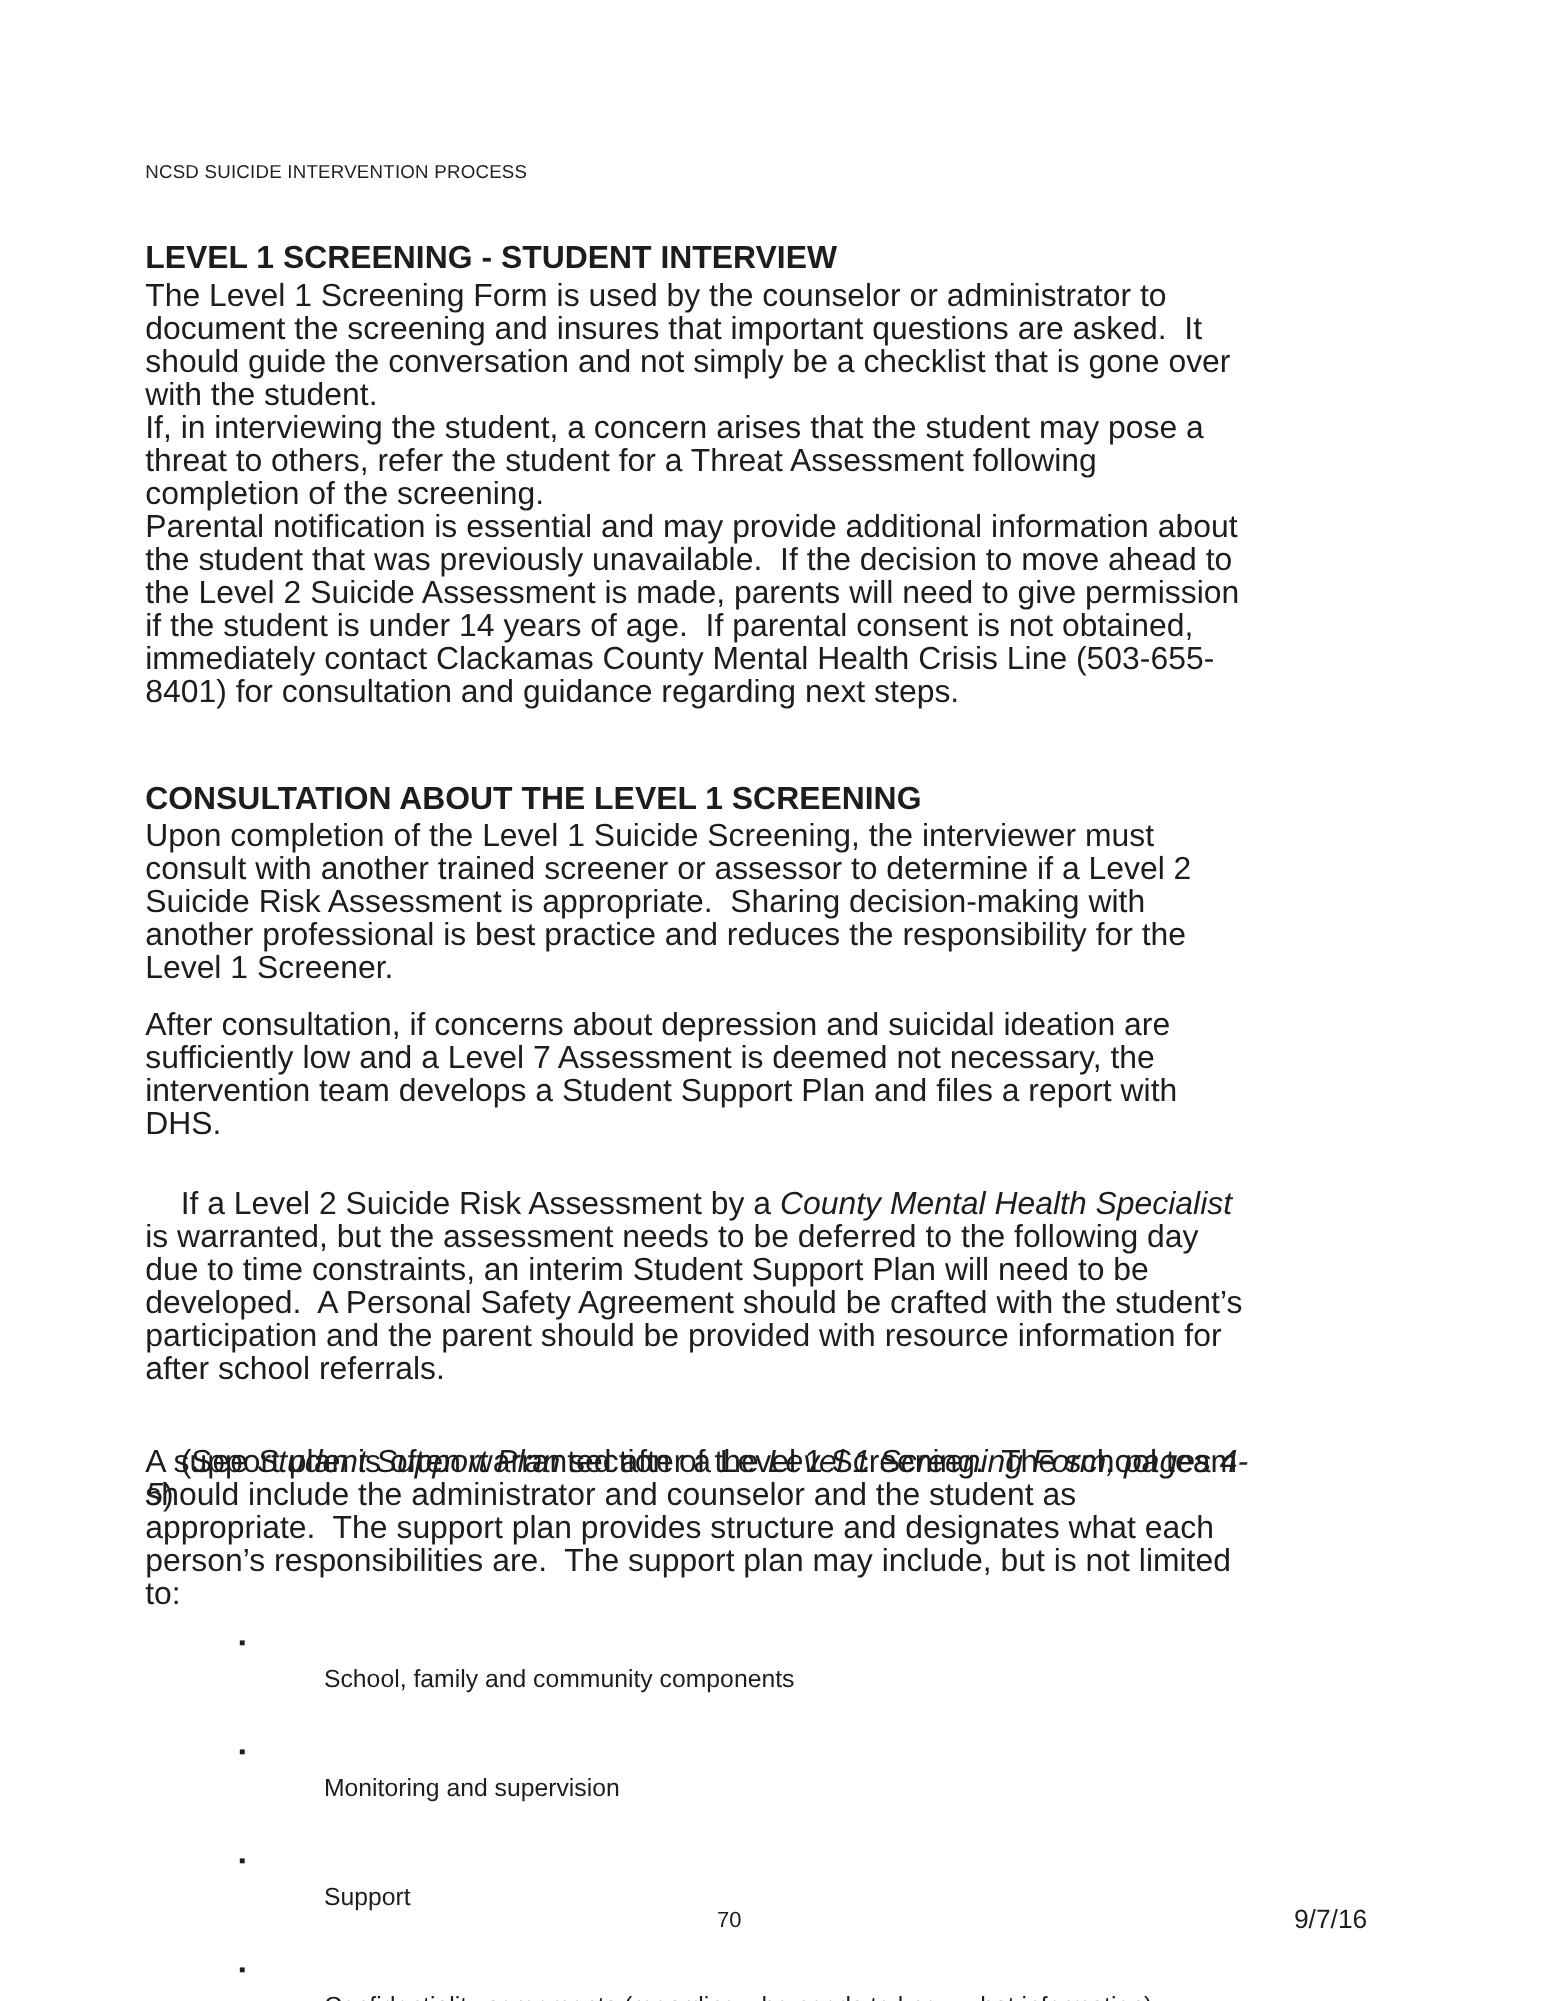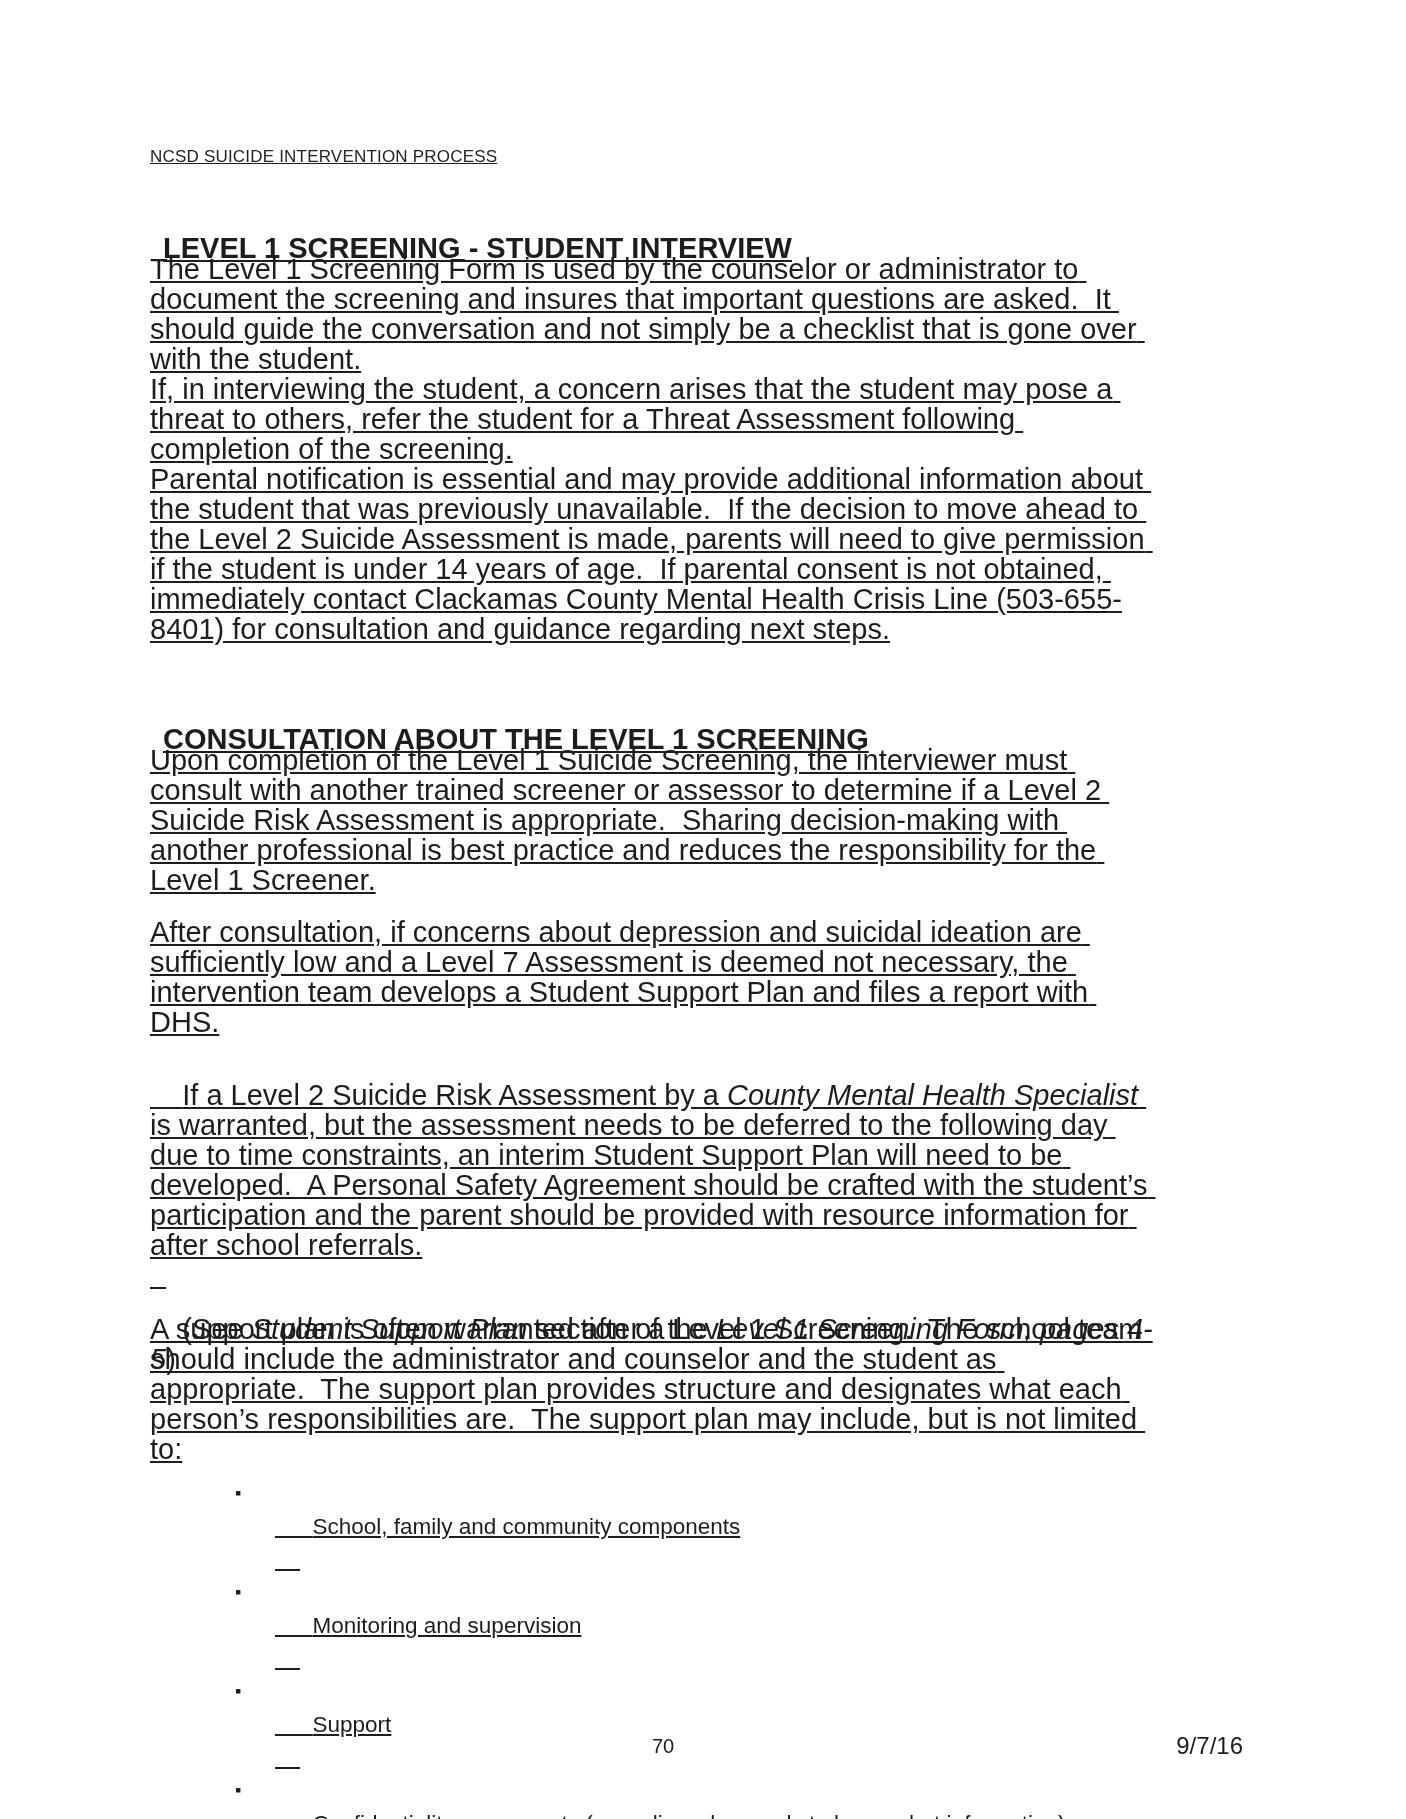--- a/index.html
+++ b/index.html
@@ -4,32 +4,32 @@
 <style>
   html,body{margin:0;padding:0;background:#ffffff;}
   .page{
     position:relative;
     width:1406px;height:1819px;
     background:#ffffff;
     font-family:"Liberation Sans",sans-serif;
     color:#1d1d1d;
     overflow:hidden;
   }
-  .abs{position:absolute;left:150px;width:1005px;text-decoration:underline;}
+  .abs{position:absolute;left:132px;width:1005px;}
   .doc-header{
     font-size:17px;
     line-height:22px;
     letter-spacing:0.2px;
     color:#222;
   }
   .h{
     font-weight:bold;
     font-size:29px;
     line-height:32px;
-    margin:13px;
+    margin:0;
     white-space:pre-wrap;
   }
   .para{
     font-size:29px;
     line-height:30px;
     margin:0;
     white-space:pre-wrap;
   }
   .para em{font-style:italic;text-align:right;}
   .bullet-list{

